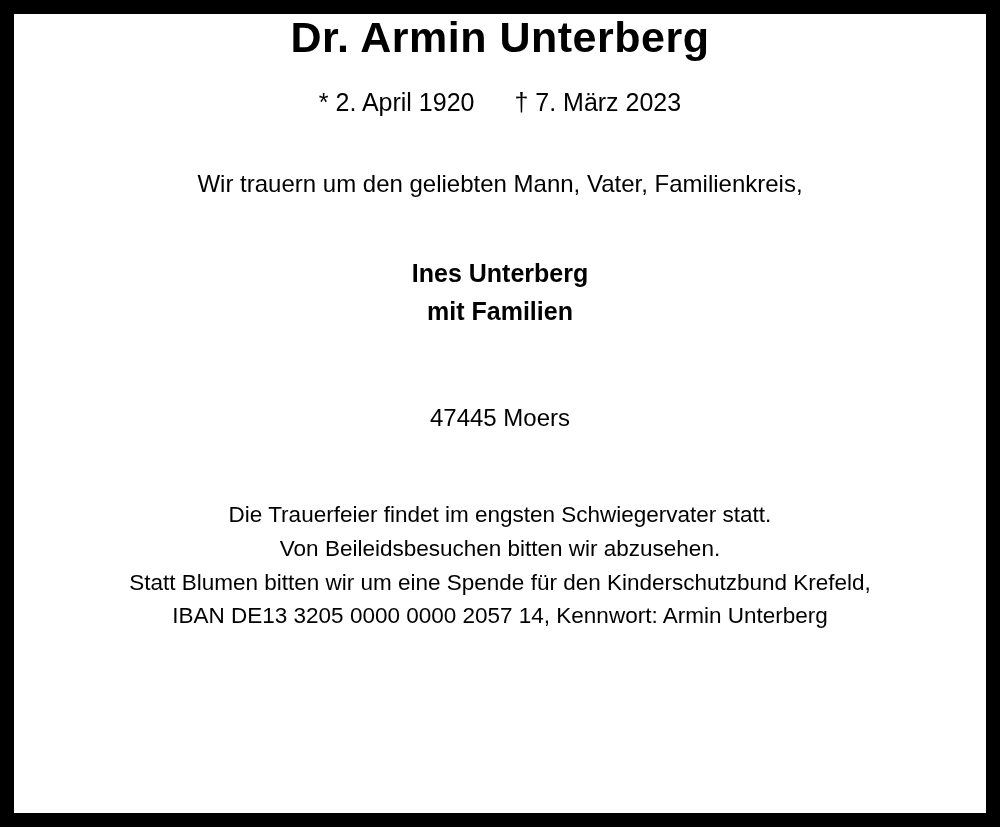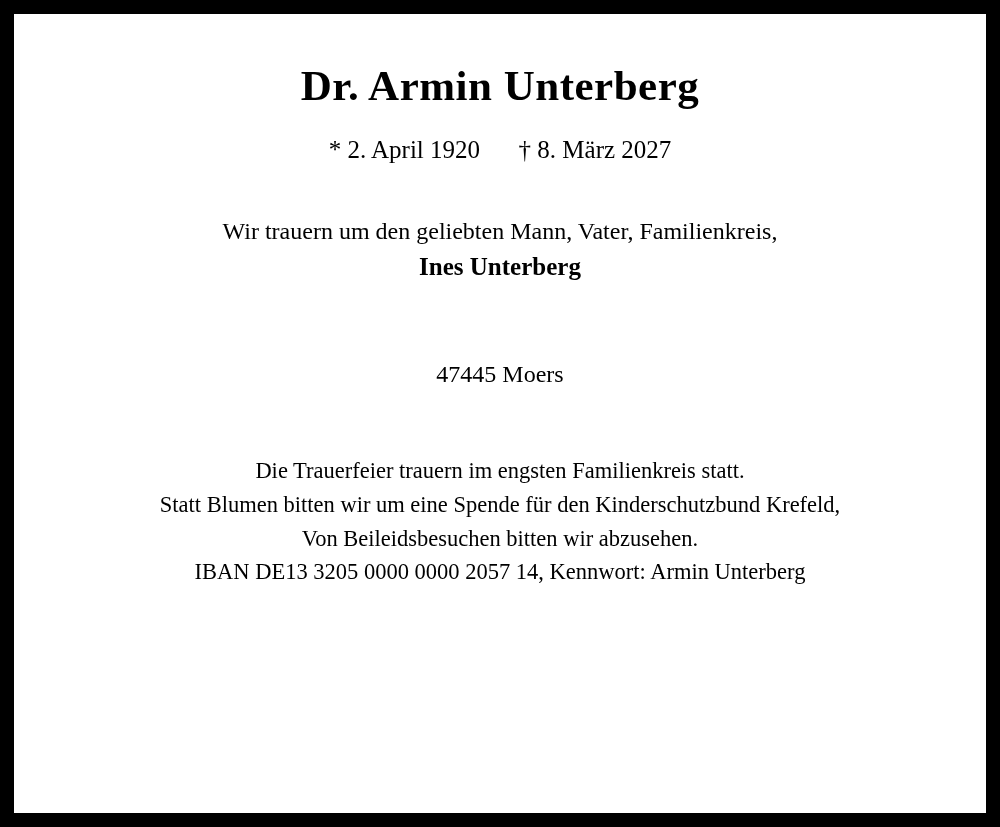--- a/index.html
+++ b/index.html
@@ -18,22 +18,20 @@
     padding: 14px 14px;
   }
   .notice {
     width: 100%;
     height: 100%;
     box-sizing: border-box;
     background: #ffffff;
     color: #000000;
     text-align: center;
     display: block;
-    padding-top: 48px;
-    font-family: Liberation Serif, serif;
   }
   .name {
     font-size: 43px;
     font-weight: bold;
     letter-spacing: 0.5px;
     line-height: 1.1;
     margin: 0 0 0 0;
   }
   .dates {
     font-size: 25px;
@@ -46,20 +44,21 @@
   }
   .mourn {
     font-size: 24px;
     line-height: 1.32;
     margin-top: 51px;
   }
   .family {
     font-size: 25px;
     font-weight: bold;
     line-height: 1.52;
+    margin-top: 54px;
   }
   .address {
     font-size: 24px;
     line-height: 1.42;
     margin-top: 71px;
   }
   .footer {
     font-size: 22.5px;
     line-height: 1.5;
     margin-top: 63px;
@@ -71,36 +70,37 @@
 <div class="page">
   <div class="notice">
 
     <div class="name">Dr. Armin Unterberg</div>
 
     <div class="dates">
       <span>*</span>
       <span>2. April 1920</span>
       <span class="sep"></span>
       <span>†</span>
-      <span>8. März 2027</span>
+      <span>7. März 2023</span>
     </div>
 
     <div class="mourn">
       <div>Wir trauern um den geliebten Mann, Vater, Familienkreis,</div>
     </div>
 
     <div class="family">
       <div>Ines Unterberg</div>
+      <div>mit Familien</div>
     </div>
 
     <div class="address">
       <div>47445 Moers</div>
     </div>
 
     <div class="footer">
-      <div>Die Trauerfeier trauern im engsten Familienkreis statt.</div>
+      <div>Die Trauerfeier findet im engsten Schwiegervater statt.</div>
+      <div>Von Beileidsbesuchen bitten wir abzusehen.</div>
       <div>Statt Blumen bitten wir um eine Spende für den Kinderschutzbund Krefeld,</div>
-      <div>Von Beileidsbesuchen bitten wir abzusehen.</div>
       <div>IBAN DE13 3205 0000 0000 2057 14, Kennwort: Armin Unterberg</div>
     </div>
 
   </div>
 </div>
 
 </body></html>

